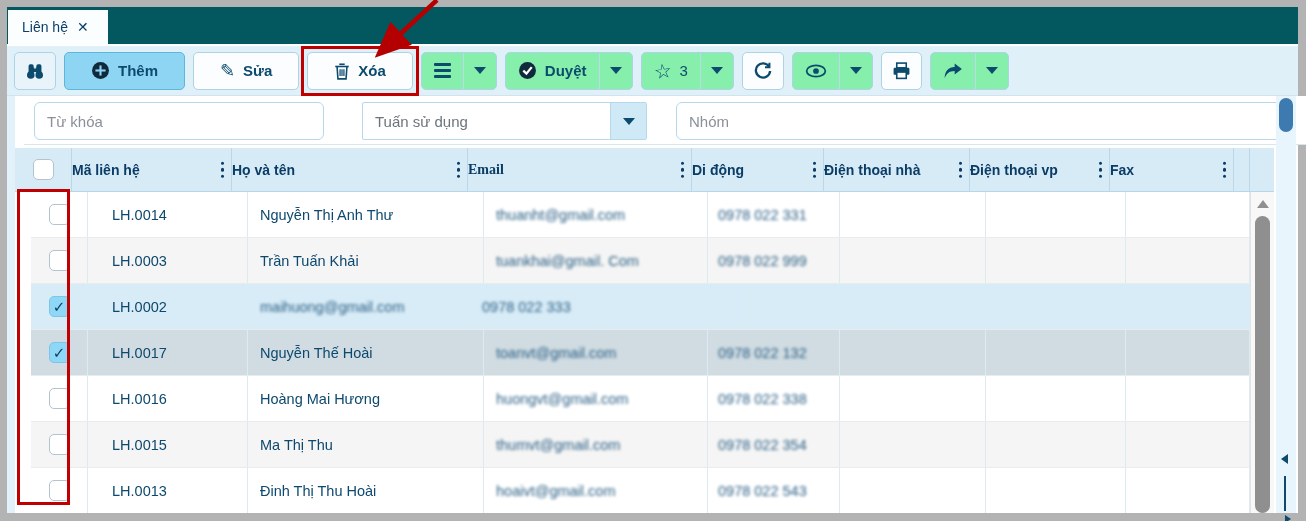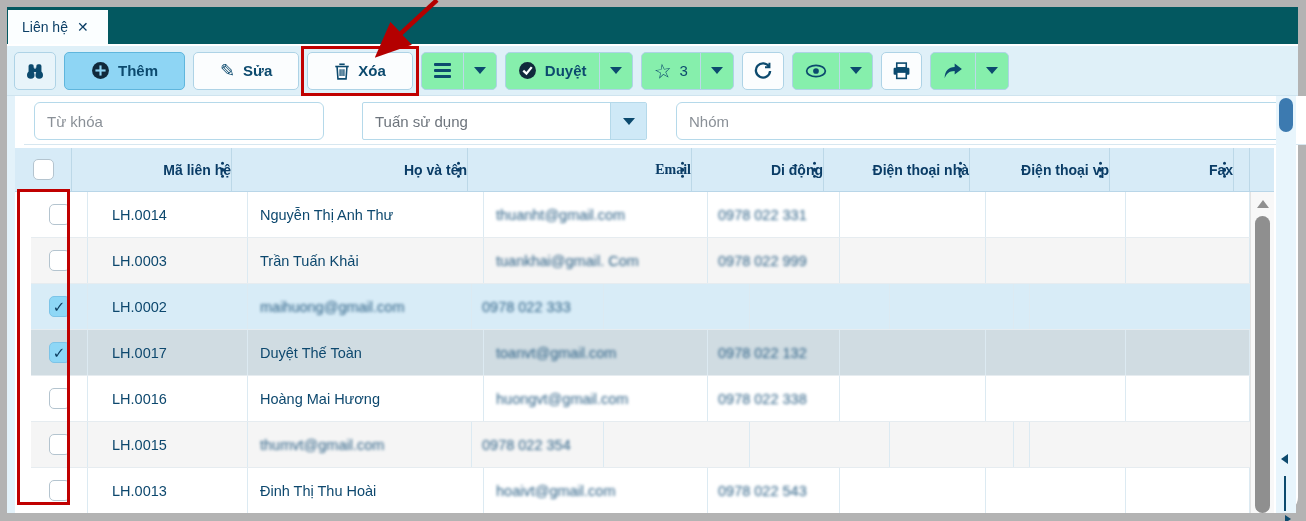--- a/index.html
+++ b/index.html
@@ -1,20 +1,20 @@
 <!DOCTYPE html>
 <html><head>
 <meta charset="utf-8">
 <style>
   * { margin:0; padding:0; box-sizing:border-box; }
   html,body { width:1306px; height:521px; }
   body { font-family:"Liberation Sans","DejaVu Sans",sans-serif; }
 
   .frame { position:relative; width:1306px; height:521px; background:#b3b3b3; overflow:hidden; }
-  .window { position:absolute; left:7px; top:7px; width:1291px; height:506px; background:#ffffff;border-radius:16px; }
+  .window { position:absolute; left:7px; top:7px; width:1291px; height:506px; background:#ffffff; }
 
   
   .titlebar { position:absolute; left:0; top:0; width:1291px; height:37px; background:#035860; }
   .tab { position:absolute; left:1px; top:3px; width:100px; height:34px; background:#fbfeff;
          display:flex; align-items:center; gap:9px; padding-left:14px;
          color:#0c3f66; font-size:14px; }
   .tab-close { font-weight:bold; font-size:14px; color:#0c3f66; cursor:pointer; }
 
   
   .toolbar { position:absolute; left:0; top:37px; width:1291px; height:52px; background:#dff0f8;
@@ -65,21 +65,21 @@
   .pill { position:absolute; left:3px; top:2px; width:14px; height:34px; border-radius:7px; background:#3c7ab0; }
   .strip-left-arrow { position:absolute; left:5px; top:358px; width:0; height:0;
         border-top:5px solid transparent; border-bottom:5px solid transparent; border-right:7px solid #0d4a6e; }
   .strip-line { position:absolute; left:8px; top:380px; width:2px; height:35px; background:#0d4a6e; }
   .strip-right-arrow { position:absolute; left:9px; top:419px; width:0; height:0;
         border-top:4px solid transparent; border-bottom:4px solid transparent; border-left:6px solid #0d4a6e; }
 
   
   .grid { position:absolute; left:8px; top:141px; width:1259px; height:365px; background:#fff; overflow:hidden; }
   .ghead { display:flex; height:44px; background:#d7ebf7; border-bottom:1px solid #b9d6e8; }
-  .hcell { display:flex; align-items:center; justify-content:flex-end; position:relative;
+  .hcell { display:flex; align-items:center; justify-content:flex-start; position:relative;
            border-right:1px solid #bcd8e8; color:#0a3c66; font-size:14px; font-weight:bold; }
   .hcell .dots { position:absolute; right:7px; top:50%; transform:translateY(-50%);
                  display:flex; flex-direction:column; gap:3px; cursor:pointer; }
   .hcell .dots i { width:3.5px; height:3.5px; border-radius:50%; background:#0a3c66; display:block; }
   .gbody { position:relative; }
   .grow { display:flex; height:46px; background:#ffffff; border-bottom:1px solid #e6ecf0;margin-left:16px; }
   .grow:nth-child(even) { background:#f5f5f5; }
   .grow.selected { background:#d8ecf7; }
   .grow.current { background:#d0dce2; }
   .gcell { display:flex; align-items:center; border-right:1px solid #dceaf2;
@@ -377,21 +377,21 @@
     <div class="gcell c-home"></div>
     <div class="gcell c-office"></div>
     <div class="gcell c-fax"></div>
     <div class="gcell c-fill1"></div>
   </div>
           <div class="grow current">
     <div class="gcell c-check">
       <span class="cb checked">✓</span>
     </div>
     <div class="gcell c-code">LH.0017</div>
-    <div class="gcell c-name">Duyệt Thế Toàn</div>
+    <div class="gcell c-name">Nguyễn Thế Hoài</div>
     <div class="gcell c-email">
               <span class="blur-txt">toanvt@gmail.com</span>
             </div>
     <div class="gcell c-mobile">
               <span class="blur-txt">0978 022 132</span>
             </div>
     <div class="gcell c-home"></div>
     <div class="gcell c-office"></div>
     <div class="gcell c-fax"></div>
     <div class="gcell c-fill1"></div>
@@ -411,20 +411,21 @@
     <div class="gcell c-home"></div>
     <div class="gcell c-office"></div>
     <div class="gcell c-fax"></div>
     <div class="gcell c-fill1"></div>
   </div>
           <div class="grow">
     <div class="gcell c-check">
       <span class="cb">✓</span>
     </div>
     <div class="gcell c-code">LH.0015</div>
+    <div class="gcell c-name">Ma Thị Thu</div>
     <div class="gcell c-email">
               <span class="blur-txt">thumvt@gmail.com</span>
             </div>
     <div class="gcell c-mobile">
               <span class="blur-txt">0978 022 354</span>
             </div>
     <div class="gcell c-home"></div>
     <div class="gcell c-office"></div>
     <div class="gcell c-fax"></div>
     <div class="gcell c-fill1"></div>

